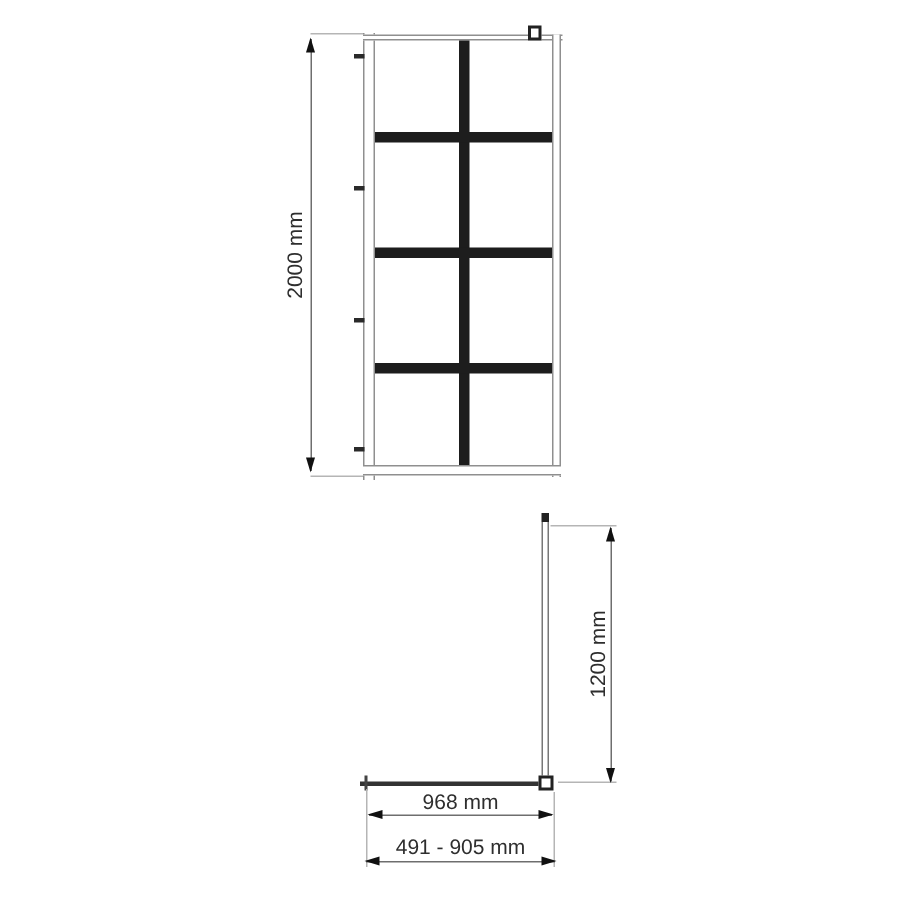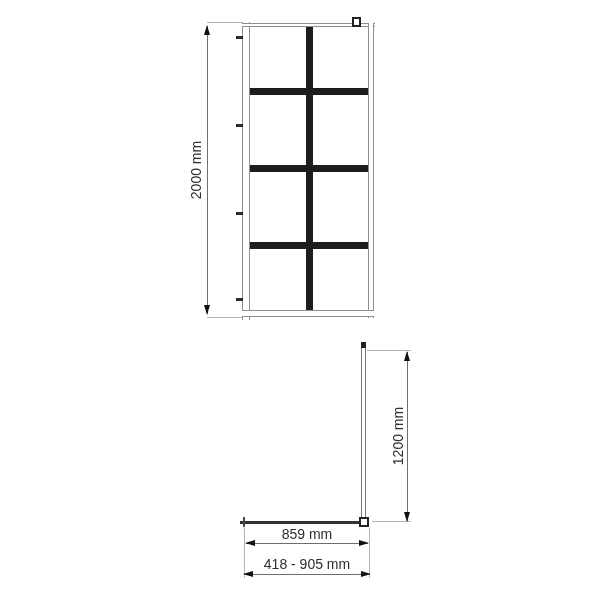--- a/index.html
+++ b/index.html
@@ -117,21 +117,21 @@
     <div class="arr arr-up" style="left:404px;top:351px;"></div>
     <div class="arr arr-down" style="left:404px;top:512px;"></div>
     <div class="dimtext rot" style="left:358px;top:428px;width:80px;height:16px;">1200 mm</div>
 
     <div class="vline" style="left:244px;top:526px;height:52px;"></div>
     <div class="vline" style="left:369px;top:528px;height:50px;"></div>
 
     <div class="dimline-h" style="left:246px;top:543px;width:122px;"></div>
     <div class="arr arr-left" style="left:245px;top:540px;"></div>
     <div class="arr arr-right" style="left:359px;top:540px;"></div>
-    <div class="dimtext" style="left:257px;top:526px;width:100px;">859 mm</div>
+    <div class="dimtext" style="left:257px;top:526px;width:100px;">968 mm</div>
 
     <div class="dimline-h" style="left:244px;top:574px;width:126px;"></div>
     <div class="arr arr-left" style="left:243px;top:571px;"></div>
     <div class="arr arr-right" style="left:361px;top:571px;"></div>
-    <div class="dimtext" style="left:237px;top:556px;width:140px;">418 - 905 mm</div>
+    <div class="dimtext" style="left:237px;top:556px;width:140px;">491 - 905 mm</div>
   </div>
 
 </div>
 
 </body></html>

